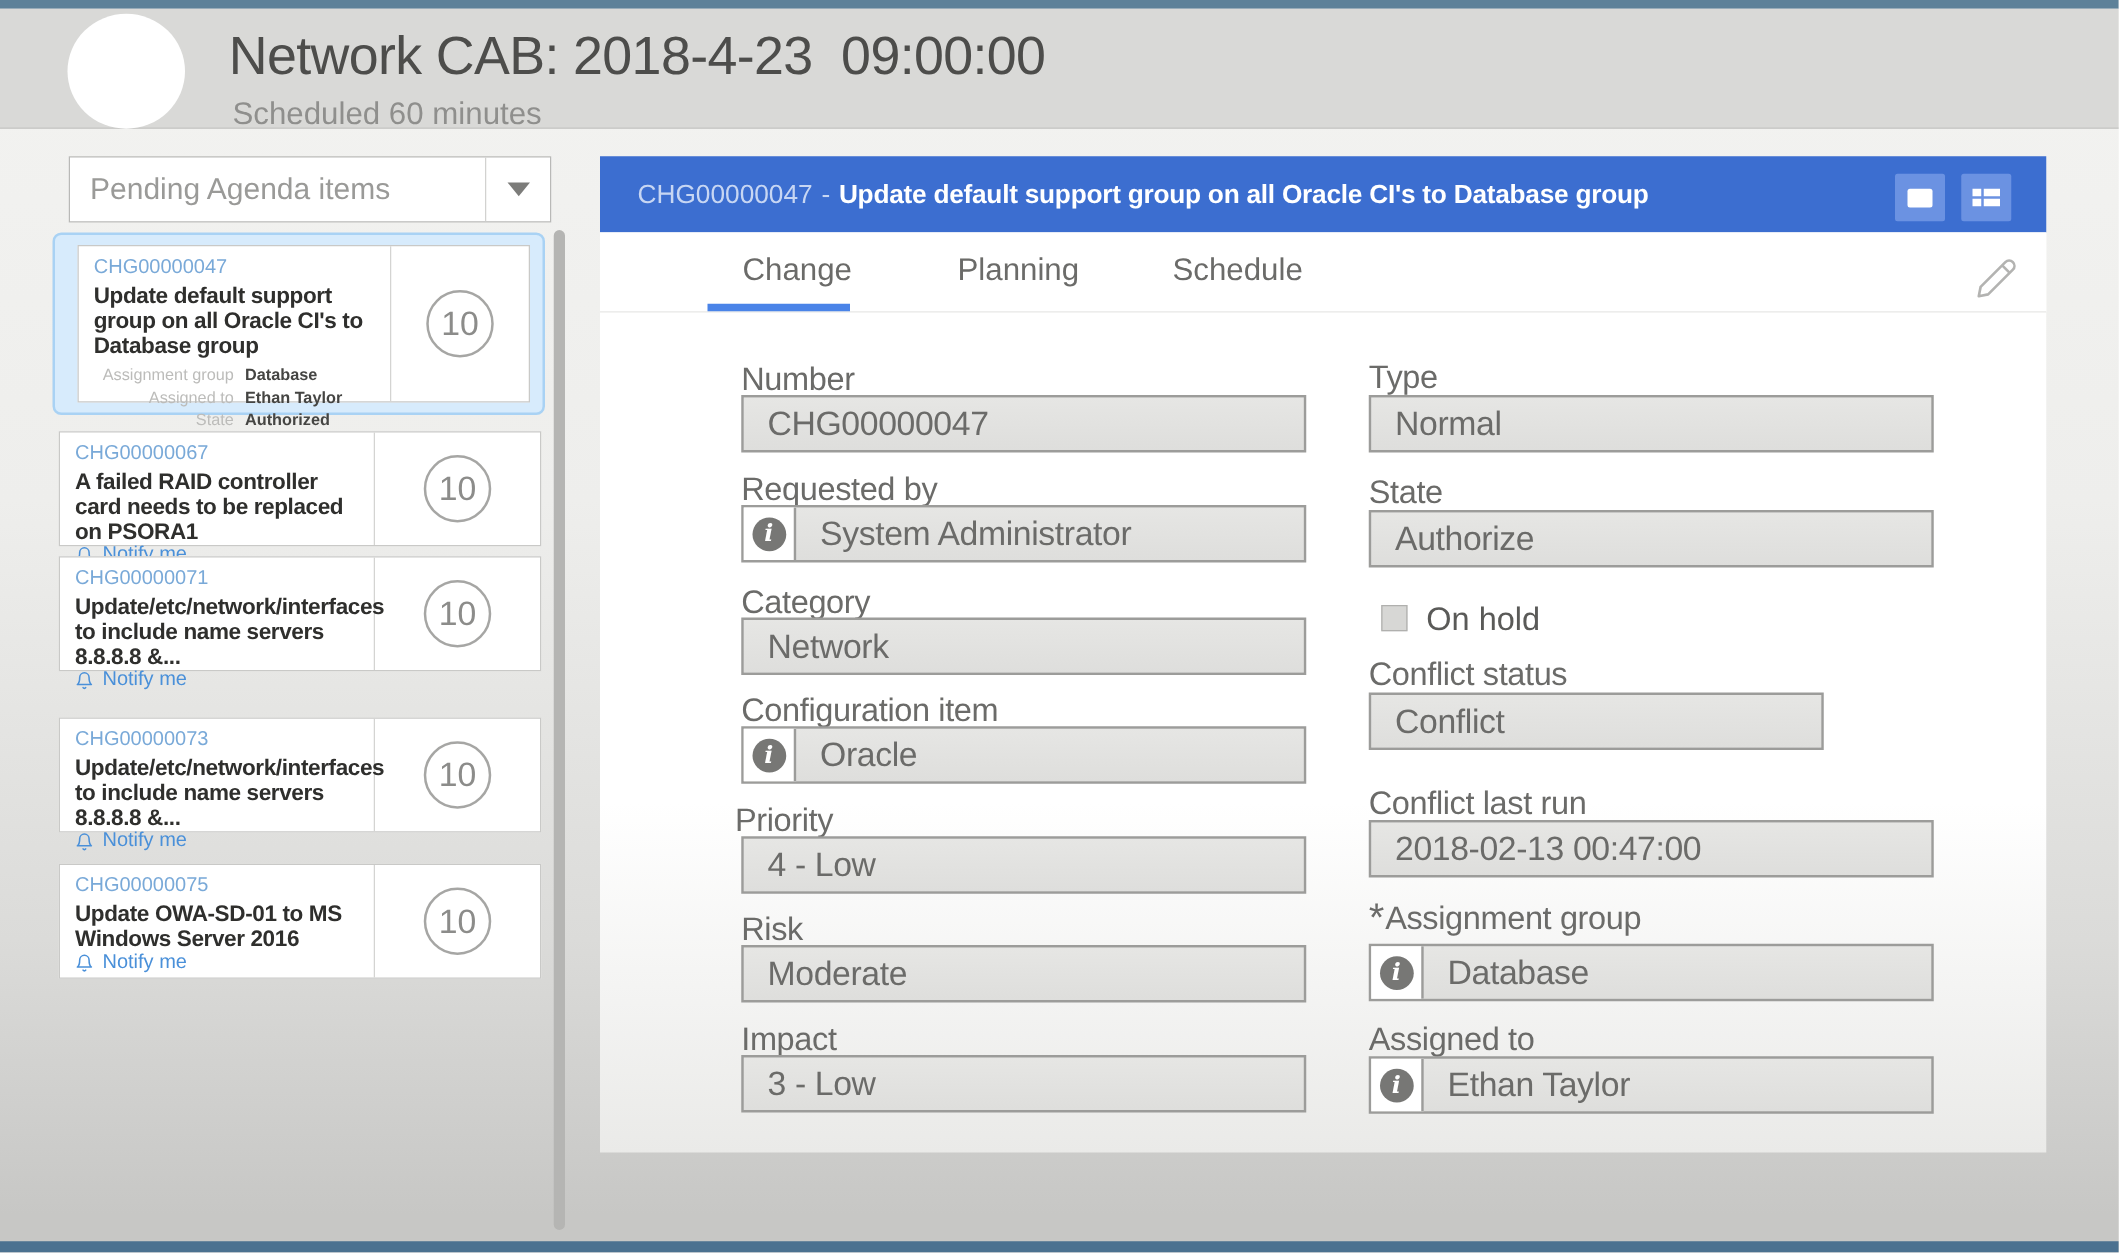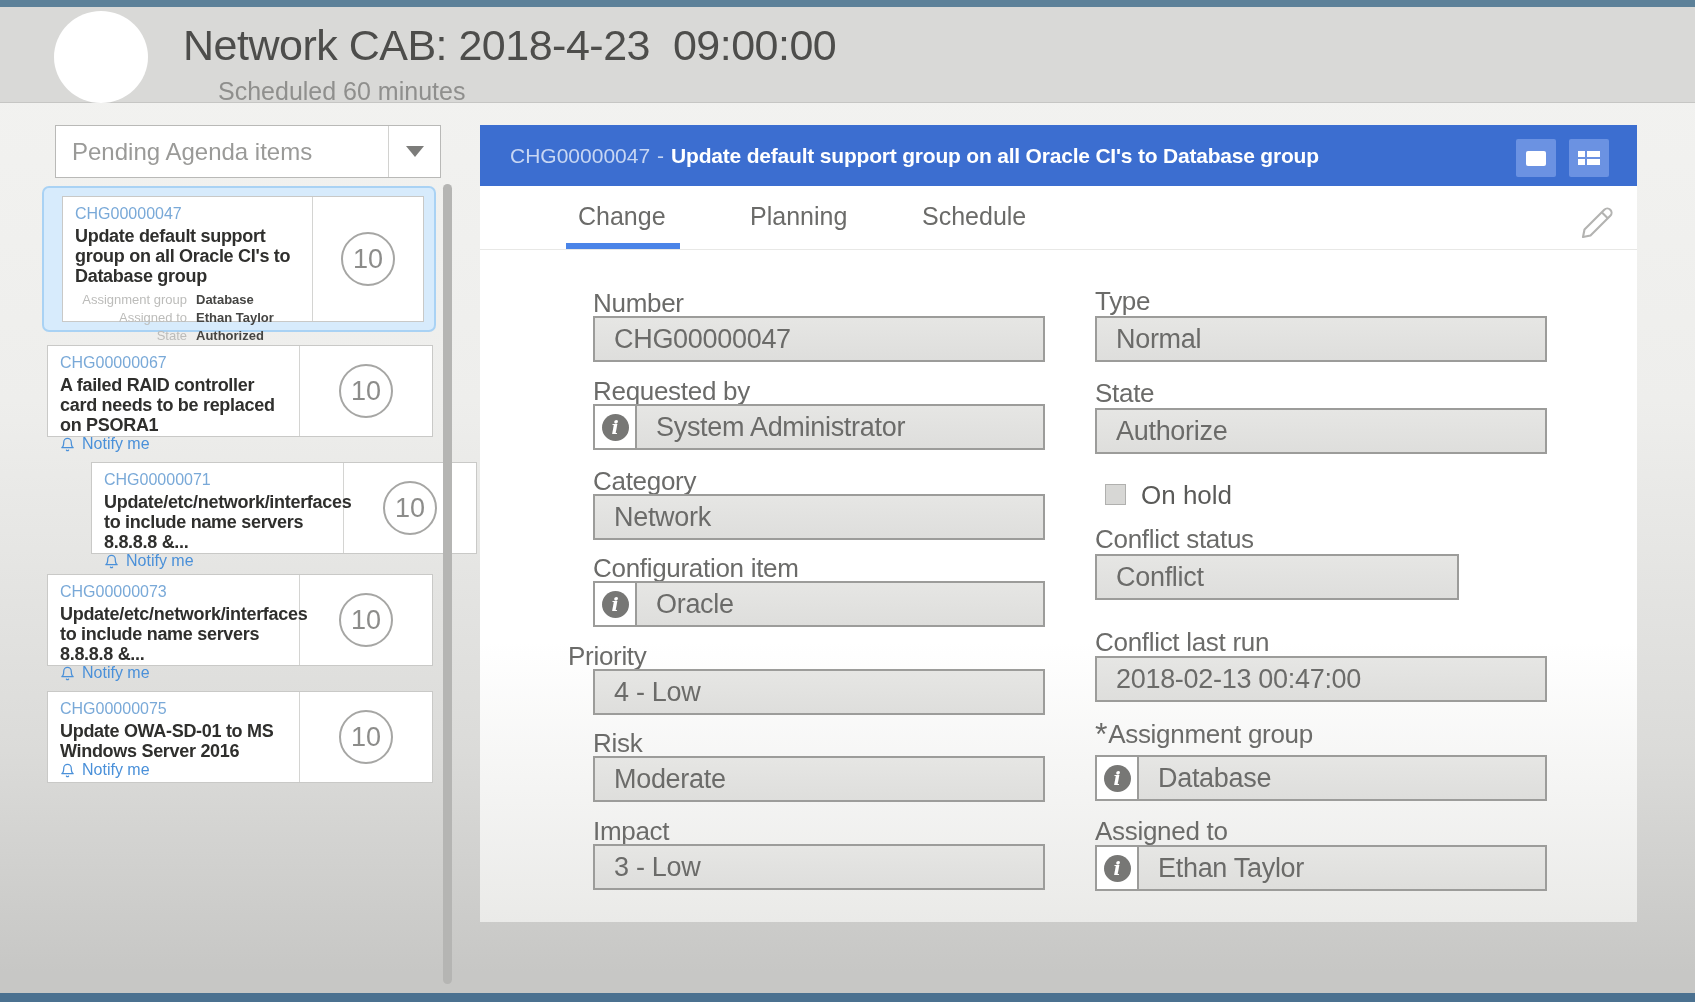--- a/index.html
+++ b/index.html
@@ -8,21 +8,21 @@
     position:relative; width:1695px; height:1002px; overflow:hidden;
     background:linear-gradient(180deg,#f3f3f1 0%,#eeeeec 40%,#dbdbd9 75%,#c7c7c5 97%);
   }
   
   .topbar   { position:absolute; left:0; top:0; width:100%; height:7px; background:#5d8199; }
   .botbar   { position:absolute; left:0; bottom:0; width:100%; height:9px; background:#4b7190; }
   
   .apphead  { position:absolute; left:0; top:7px; width:100%; height:96px; background:#d9d9d7; border-bottom:1px solid #c6c6c4; }
   .avatar   { position:absolute; left:54px; top:4px; width:94px; height:92px; background:#ffffff; border-radius:50%; }
   .app-title{ position:absolute; left:183px; top:14px; font-size:43px; color:#4d4d4b; white-space:pre; letter-spacing:-0.5px; }
-  .app-sub  { position:absolute; left:186px; top:70px; font-size:25px; color:#8f8f8d;margin-left:32px; }
+  .app-sub  { position:absolute; left:186px; top:70px; font-size:25px; color:#8f8f8d; }
   
   .filterbox{ position:absolute; left:55px; top:125px; width:386px; height:53px; background:#ffffff; border:1px solid #b9b9b7; display:flex; align-items:center; }
   .filter-label{ flex:1; padding-left:16px; font-size:24px; color:#9a9a98; }
   .filter-arrow-cell{ width:52px; height:100%; border-left:1px solid #d2d2d0; display:flex; align-items:center; justify-content:center; }
   .arrow-down{ width:0; height:0; border-left:9px solid transparent; border-right:9px solid transparent; border-top:11px solid #7c7c7a; }
   .sel-wrap { position:absolute; left:42px; top:186px; width:394px; height:146px; background:#d7ebfc; border:2px solid #a9d2f4; border-radius:7px; padding:8px 10px 8px 18px; }
   .card     { background:#ffffff; border:1px solid #c9c9c7; display:flex; width:100%; height:100%; }
   .card.abs { position:absolute; left:47px; width:386px; height:92px; }
   .card-main{ width:252px; border-right:1px solid #d4d4d2; padding:8px 6px 6px 12px; display:flex; flex-direction:column; }
   .sel-wrap .card-main{ width:250px; }
@@ -40,21 +40,21 @@
   .titlebar { position:absolute; left:480px; top:125px; width:1157px; height:61px; background:#3c6ed0; display:flex; align-items:center; padding-left:30px; }
   .tb-id    { font-size:21px; color:#c7d6f3; }
   .tb-sep   { font-size:21px; color:#c7d6f3; margin:0 7px; }
   .tb-title { font-size:21px; font-weight:bold; color:#ffffff; letter-spacing:-0.2px; }
   .tb-btn   { position:absolute; top:14px; width:40px; height:38px; background:#6b92e2; border-radius:2px; display:flex; align-items:center; justify-content:center; cursor:pointer; }
   .tb-btn.b1{ left:1036px; }
   .tb-btn.b2{ left:1089px; }
   .glyph-rect{ width:20px; height:15px; background:#ffffff; border-radius:2px; }
   .panel    { position:absolute; left:480px; top:186px; width:1157px; height:736px; background:linear-gradient(180deg,#ffffff 0%,#ffffff 62%,#eaeae8 100%); }
   .tabbar   { position:absolute; left:0; top:0; width:100%; height:64px; background:#ffffff; border-bottom:1px solid #e8e8e6; }
-  .tab      { position:absolute; top:16px; font-size:25px; color:#6b6b69; cursor:pointer; }
+  .tab      { position:absolute; top:16px; font-size:25px; color:#6b6b69; cursor:pointer;margin-left:16px; }
   .tab.t1   { left:98px; }
   .tab.t2   { left:270px;text-align:center; }
   .tab.t3   { left:442px; }
   .tab-underline{ position:absolute; left:86px; top:57px; width:114px; height:6px; background:#4a84e8; }
   .pencil   { position:absolute; left:1100px; top:18px; width:36px; height:36px; cursor:pointer; }
   
   .flabel   { position:absolute; font-size:26px; color:#6b6b69; letter-spacing:-0.3px; }
   .req      { font-size:32px; line-height:20px; vertical-align:-2px; margin-right:1px; color:#6b6b69; }
   .fbox     { position:absolute; height:46px; background:linear-gradient(180deg,#e6e6e4,#dededc); border:2px solid #9c9c9a; display:flex; align-items:stretch; }
   .fvalue   { flex:1; display:flex; align-items:center; padding-left:19px; font-size:27px; color:#6b6b69; letter-spacing:-0.3px; }
@@ -125,21 +125,21 @@
             <path d="M13.7 21a2 2 0 0 1-3.4 0"></path>
           </svg>
         <span>Notify me</span>
       </div>
     </div>
     <div class="card-side">
       <div class="dur-circle">10</div>
     </div>
   </div>
 
-  <div class="card abs" style="top:462px;margin-left:44px;">
+  <div class="card abs" style="top:445px;">
     <div class="card-main">
       <div class="card-id">CHG00000071</div>
       <div class="card-title">Update/etc/network/interfaces to include name servers 8.8.8.8 &amp;...</div>
       <div class="notify">
         <svg width="15" height="17" viewBox="0 0 24 24" fill="none" stroke="#4a90d9" stroke-width="2" stroke-linecap="round" stroke-linejoin="round">
             <path d="M18 8a6 6 0 0 0-12 0c0 7-3 9-3 9h18s-3-2-3-9"></path>
             <path d="M13.7 21a2 2 0 0 1-3.4 0"></path>
           </svg>
         <span>Notify me</span>
       </div>
@@ -234,21 +234,21 @@
   </div>
 
   <div class="flabel" style="left:593px; top:553px;">Configuration item</div>
   <div class="fbox" style="left:593px; top:581px; width:452px;">
     <div class="info-cell">
         <div class="info-dot">i</div>
       </div>
     <div class="fvalue">Oracle</div>
   </div>
 
-  <div class="flabel" style="left:568px; top:641px;">Priority</div>
+  <div class="flabel" style="left:588px; top:641px;">Priority</div>
   <div class="fbox" style="left:593px; top:669px; width:452px;">
     <div class="fvalue">4 - Low</div>
   </div>
 
   <div class="flabel" style="left:593px; top:728px;">Risk</div>
   <div class="fbox" style="left:593px; top:756px; width:452px;">
     <div class="fvalue">Moderate</div>
   </div>
 
   <div class="flabel" style="left:593px; top:816px;">Impact</div>

